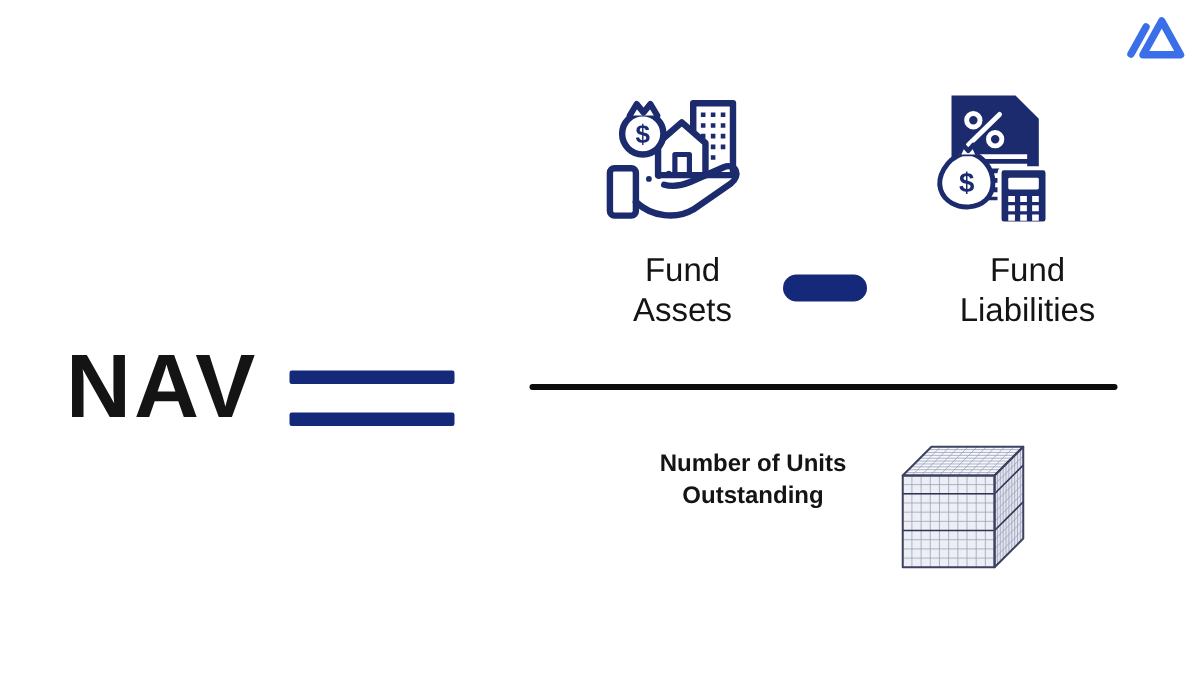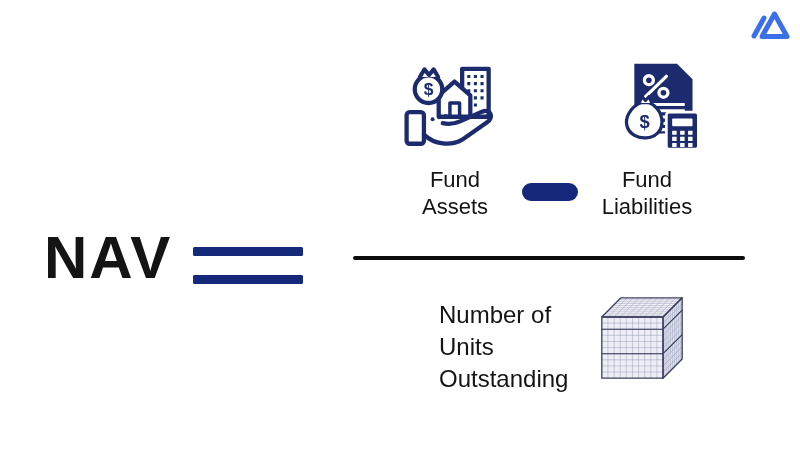--- a/index.html
+++ b/index.html
@@ -22,32 +22,32 @@
   .equals{position:absolute;left:193px;top:247px;width:110px;}
   .equals .bar{width:110px;height:9px;background:var(--navy);border-radius:1.5px;}
   .equals .bar + .bar{margin-top:19px;}
   .icon-assets{position:absolute;left:401px;top:54px;width:106px;height:99px;}
   .icon-liabilities{position:absolute;left:613px;top:54px;width:97px;height:97px;}
   .op-label{
     position:absolute;font-size:22px;line-height:1.24;color:var(--text-black);
     text-align:center;font-weight:400;
   }
   .label-assets{left:407px;top:166px;width:96px;text-align:center;}
-  .label-liabilities{left:592px;top:166px;width:110px;}
+  .label-liabilities{left:630px;top:166px;width:110px;}
   .minus-pill{
     position:absolute;left:522px;top:183px;width:56px;height:18px;
     background:var(--navy);border-radius:9px;
   }
   .frac-line{
     position:absolute;left:353px;top:256px;width:392px;height:4px;
     background:var(--line-black);border-radius:2px;
   }
   .label-denominator{
-    position:absolute;left:439px;top:299px;width:126px;font-size:24px;
-    line-height:1.33;color:var(--text-black);
+    position:absolute;left:439px;top:299px;width:126px;font-size:16px;
+    line-height:1.33;color:var(--text-black);text-align:center;font-weight:bold;
   }
   .icon-cube{position:absolute;left:596px;top:294px;width:92px;height:88px;}
 </style>
 </head>
 <body>
 
 <div class="canvas">
 
   <div class="logo">
     <svg viewBox="0 0 44 40" width="44" height="40">

